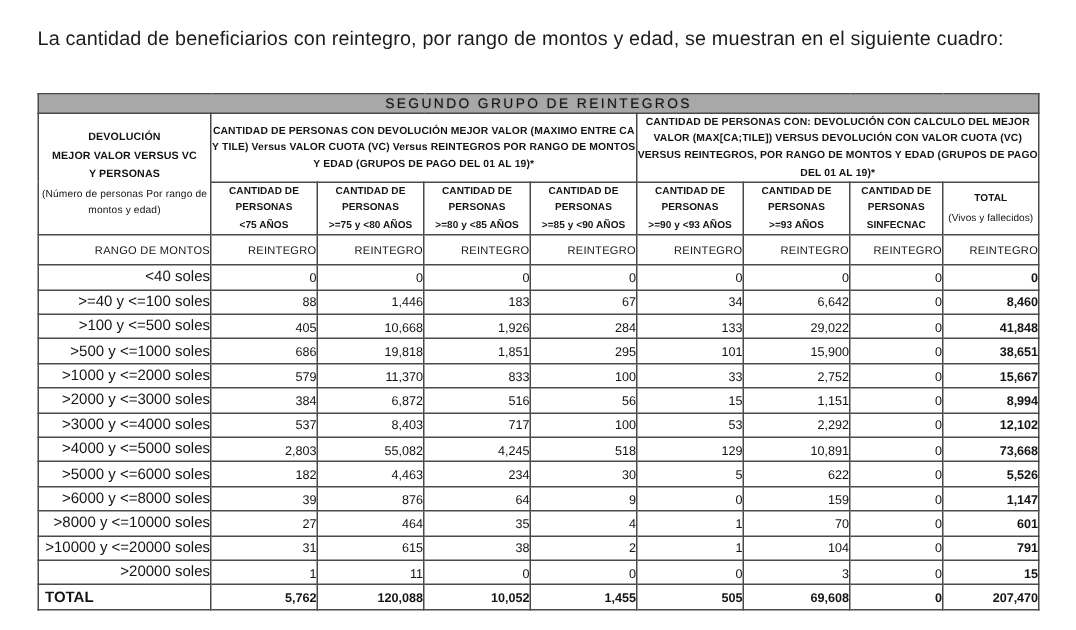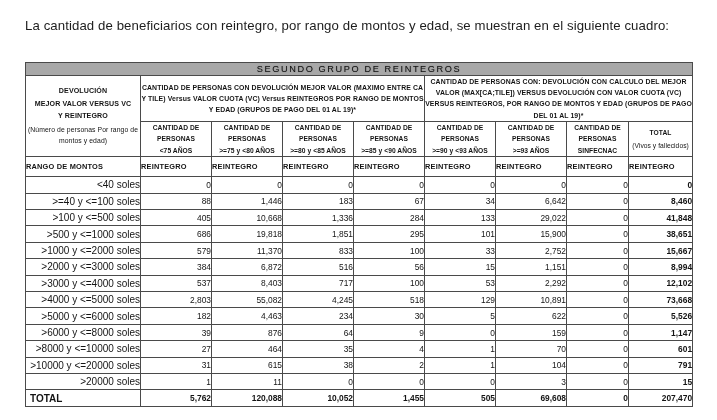--- a/index.html
+++ b/index.html
@@ -103,23 +103,23 @@
     padding: 4px 2px;
     letter-spacing: 0.05px;
   }
   .colhead .lt {
     font-weight: normal;
     display: block;
     margin-top: 1px;
   }
 
   .rowhead {
-    text-align: left;
+    text-align: right;
     font-size: 7.4px;
-    font-weight: bold;
+    font-weight: normal;
     letter-spacing: 0.2px;
     height: 19px;
     padding: 0 4px;
   }
 
   
   td.rng {
     text-align: right;
     font-size: 10px;
     padding: 0 7px 0 4px;
@@ -168,21 +168,21 @@
 
       <thead>
         <tr>
           <th class="banner" colspan="9">SEGUNDO GRUPO DE REINTEGROS</th>
         </tr>
 
         <tr>
           <th class="sidehead" rowspan="2">
             <span>DEVOLUCIÓN</span><br>
             <span>MEJOR VALOR VERSUS VC</span><br>
-            <span>Y REINTEGRO</span>
+            <span>Y PERSONAS</span>
             <span class="sub">(Número de personas Por rango de montos y edad)</span>
           </th>
           <th class="grp" colspan="4">CANTIDAD DE PERSONAS CON DEVOLUCIÓN MEJOR VALOR (MAXIMO ENTRE CA Y TILE) Versus VALOR CUOTA (VC) Versus REINTEGROS POR RANGO DE MONTOS Y EDAD (GRUPOS DE PAGO DEL 01 AL 19)*</th>
           <th class="grp" colspan="4">CANTIDAD DE PERSONAS CON: DEVOLUCIÓN CON CALCULO DEL MEJOR VALOR (MAX[CA;TILE]) VERSUS DEVOLUCIÓN CON VALOR CUOTA (VC) VERSUS REINTEGROS, POR RANGO DE MONTOS Y EDAD (GRUPOS DE PAGO DEL 01 AL 19)*</th>
         </tr>
 
         <tr>
           <th class="colhead">
             <span>CANTIDAD DE</span><br>
             <span>PERSONAS</span><br>
@@ -257,21 +257,21 @@
             <td class="num">67</td>
             <td class="num">34</td>
             <td class="num">6,642</td>
             <td class="num">0</td>
             <td class="num totcol">8,460</td>
           </tr>
           <tr>
             <td class="rng">&gt;100 y &lt;=500 soles</td>
             <td class="num">405</td>
             <td class="num">10,668</td>
-            <td class="num">1,336</td>
+            <td class="num">1,926</td>
             <td class="num">284</td>
             <td class="num">133</td>
             <td class="num">29,022</td>
             <td class="num">0</td>
             <td class="num totcol">41,848</td>
           </tr>
           <tr>
             <td class="rng">&gt;500 y &lt;=1000 soles</td>
             <td class="num">686</td>
             <td class="num">19,818</td>

